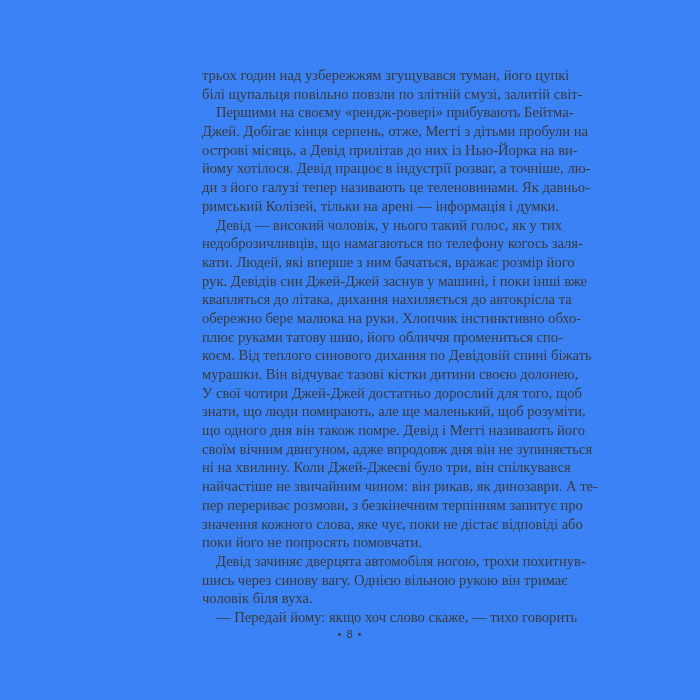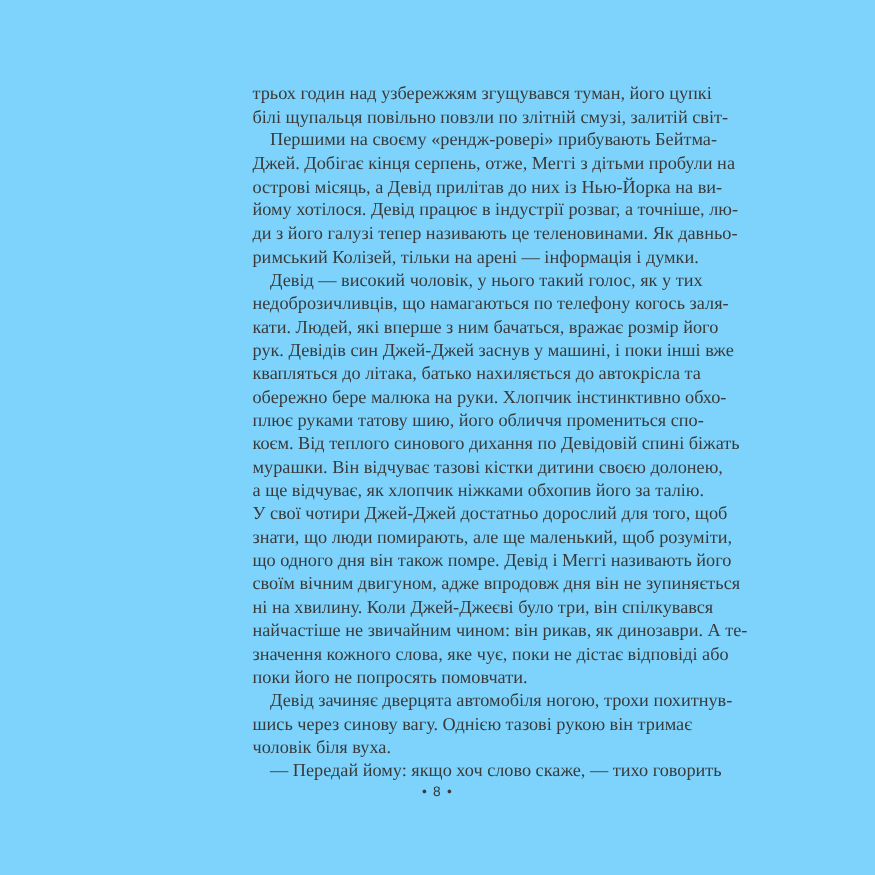--- a/index.html
+++ b/index.html
@@ -10,21 +10,21 @@
     body {
       width: 700px;
       height: 700px;
       position: relative;
       overflow: hidden;
     }
     .page {
       position: absolute;
       left: 0; top: 0;
       width: 700px; height: 700px;
-      background: #7dd3fc;
+      background: #3b82f6;
     }
     .text-block {
       position: absolute;
       left: 202px;
       top: 66px;
       width: 306px;
       font-family: "Liberation Serif", "DejaVu Serif", serif;
       font-size: 14.6px;
       line-height: 18.7px;
       color: #3a3a3a;
@@ -65,34 +65,34 @@
     <span class="line indent">Першими на своєму «рендж-ровері» прибувають Бейтма-</span>
     <span class="line">Джей. Добігає кінця серпень, отже, Меггі з дітьми пробули на</span>
     <span class="line">острові місяць, а Девід прилітав до них із Нью-Йорка на ви-</span>
     <span class="line">йому хотілося. Девід працює в індустрії розваг, а точніше, лю-</span>
     <span class="line">ди з його галузі тепер називають це теленовинами. Як давньо-</span>
     <span class="line last">римський Колізей, тільки на арені — інформація і думки.</span>
     <span class="line indent">Девід — високий чоловік, у нього такий голос, як у тих</span>
     <span class="line">недоброзичливців, що намагаються по телефону когось заля-</span>
     <span class="line">кати. Людей, які вперше з ним бачаться, вражає розмір його</span>
     <span class="line">рук. Девідів син Джей-Джей заснув у машині, і поки інші вже</span>
-    <span class="line">квапляться до літака, батько нахиляється до автокрісла та</span>
+    <span class="line">квапляться до літака, дихання нахиляється до автокрісла та</span>
     <span class="line">обережно бере малюка на руки. Хлопчик інстинктивно обхо-</span>
     <span class="line">плює руками татову шию, його обличчя промениться спо-</span>
     <span class="line">коєм. Від теплого синового дихання по Девідовій спині біжать</span>
     <span class="line">мурашки. Він відчуває тазові кістки дитини своєю долонею,</span>
-    <span class="line">а ще відчуває, як хлопчик ніжками обхопив його за талію.</span>
     <span class="line">У свої чотири Джей-Джей достатньо дорослий для того, щоб</span>
     <span class="line">знати, що люди помирають, але ще маленький, щоб розуміти,</span>
     <span class="line">що одного дня він також помре. Девід і Меггі називають його</span>
     <span class="line">своїм вічним двигуном, адже впродовж дня він не зупиняється</span>
     <span class="line">ні на хвилину. Коли Джей-Джеєві було три, він спілкувався</span>
     <span class="line">найчастіше не звичайним чином: він рикав, як динозаври. А те-</span>
+    <span class="line">пер перериває розмови, з безкінечним терпінням запитує про</span>
     <span class="line">значення кожного слова, яке чує, поки не дістає відповіді або</span>
     <span class="line last">поки його не попросять помовчати.</span>
     <span class="line indent">Девід зачиняє дверцята автомобіля ногою, трохи похитнув-</span>
-    <span class="line">шись через синову вагу. Однією тазові рукою він тримає</span>
+    <span class="line">шись через синову вагу. Однією вільною рукою він тримає</span>
     <span class="line last">чоловік біля вуха.</span>
     <span class="line indent">— Передай йому: якщо хоч слово скаже, — тихо говорить</span>
 
   </div>
   <div class="page-number">• 8 •</div>
 </div>
 
 </body></html>

